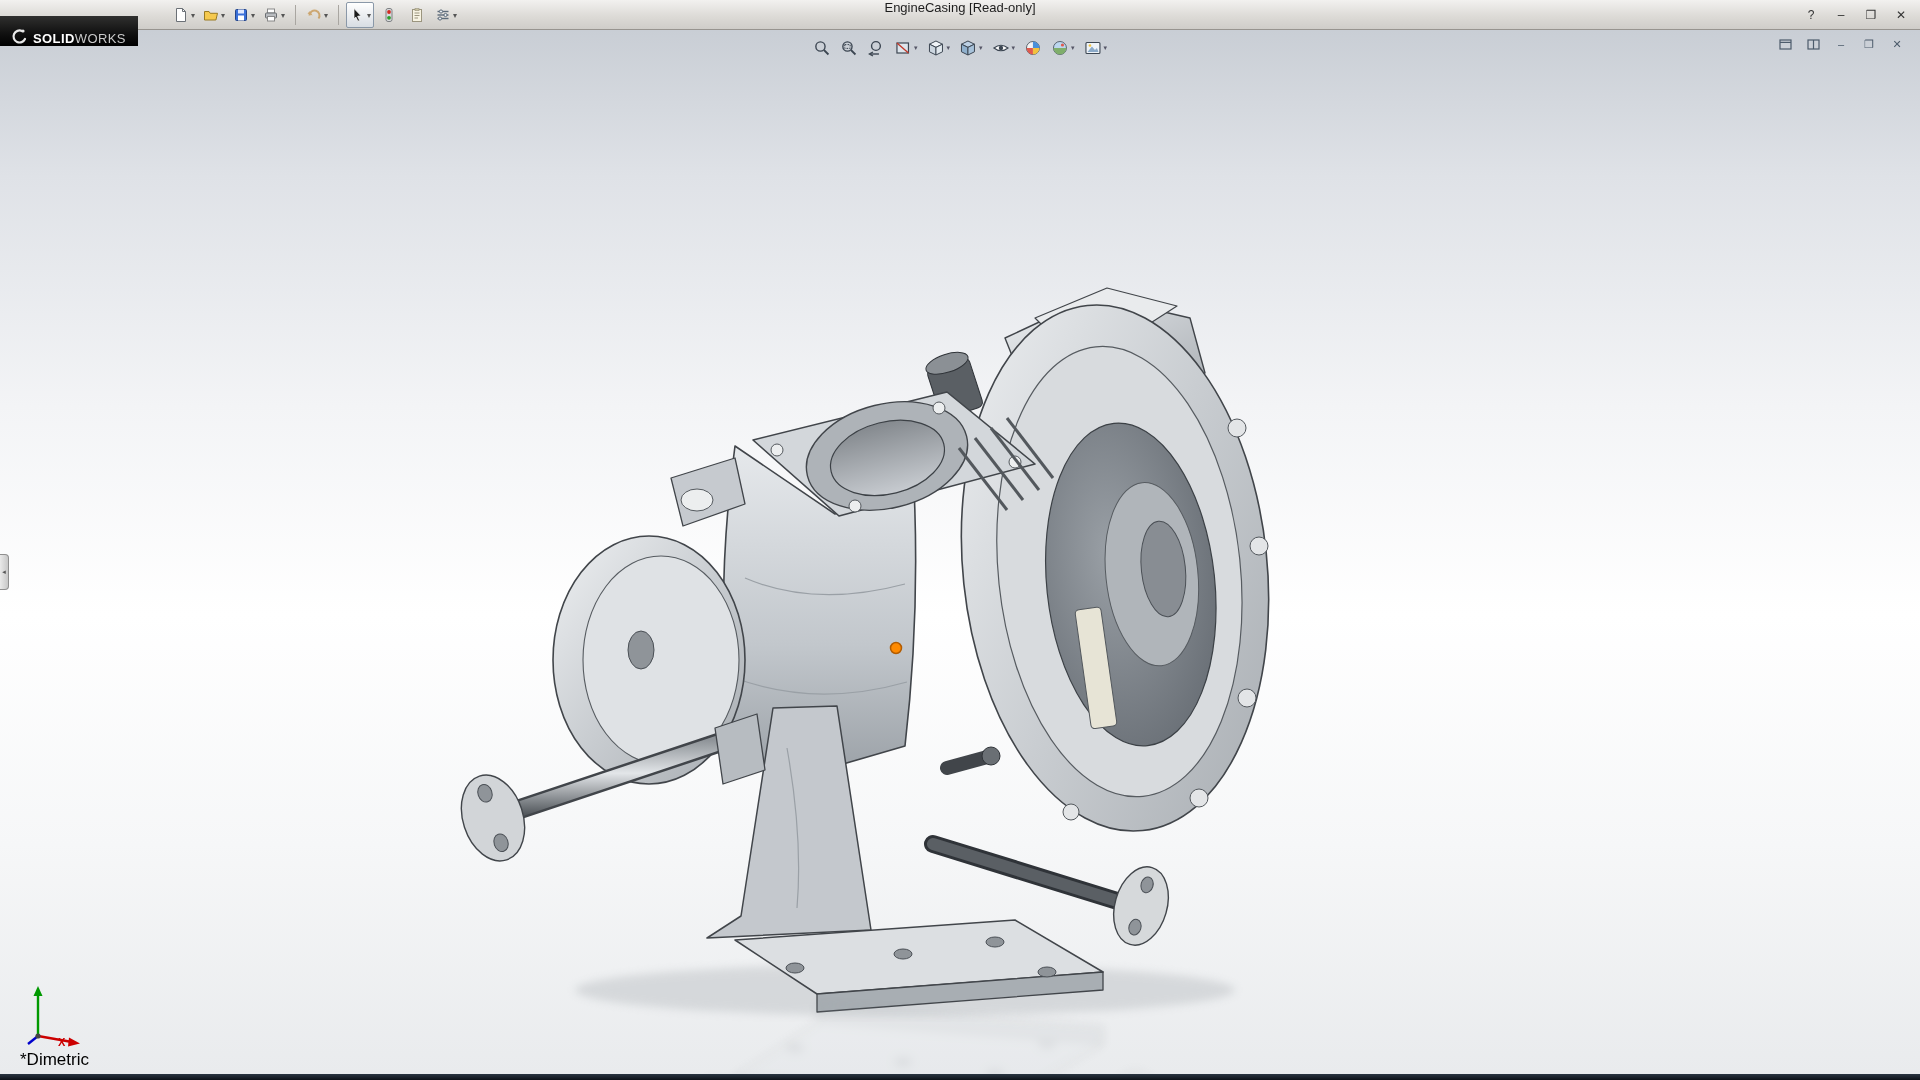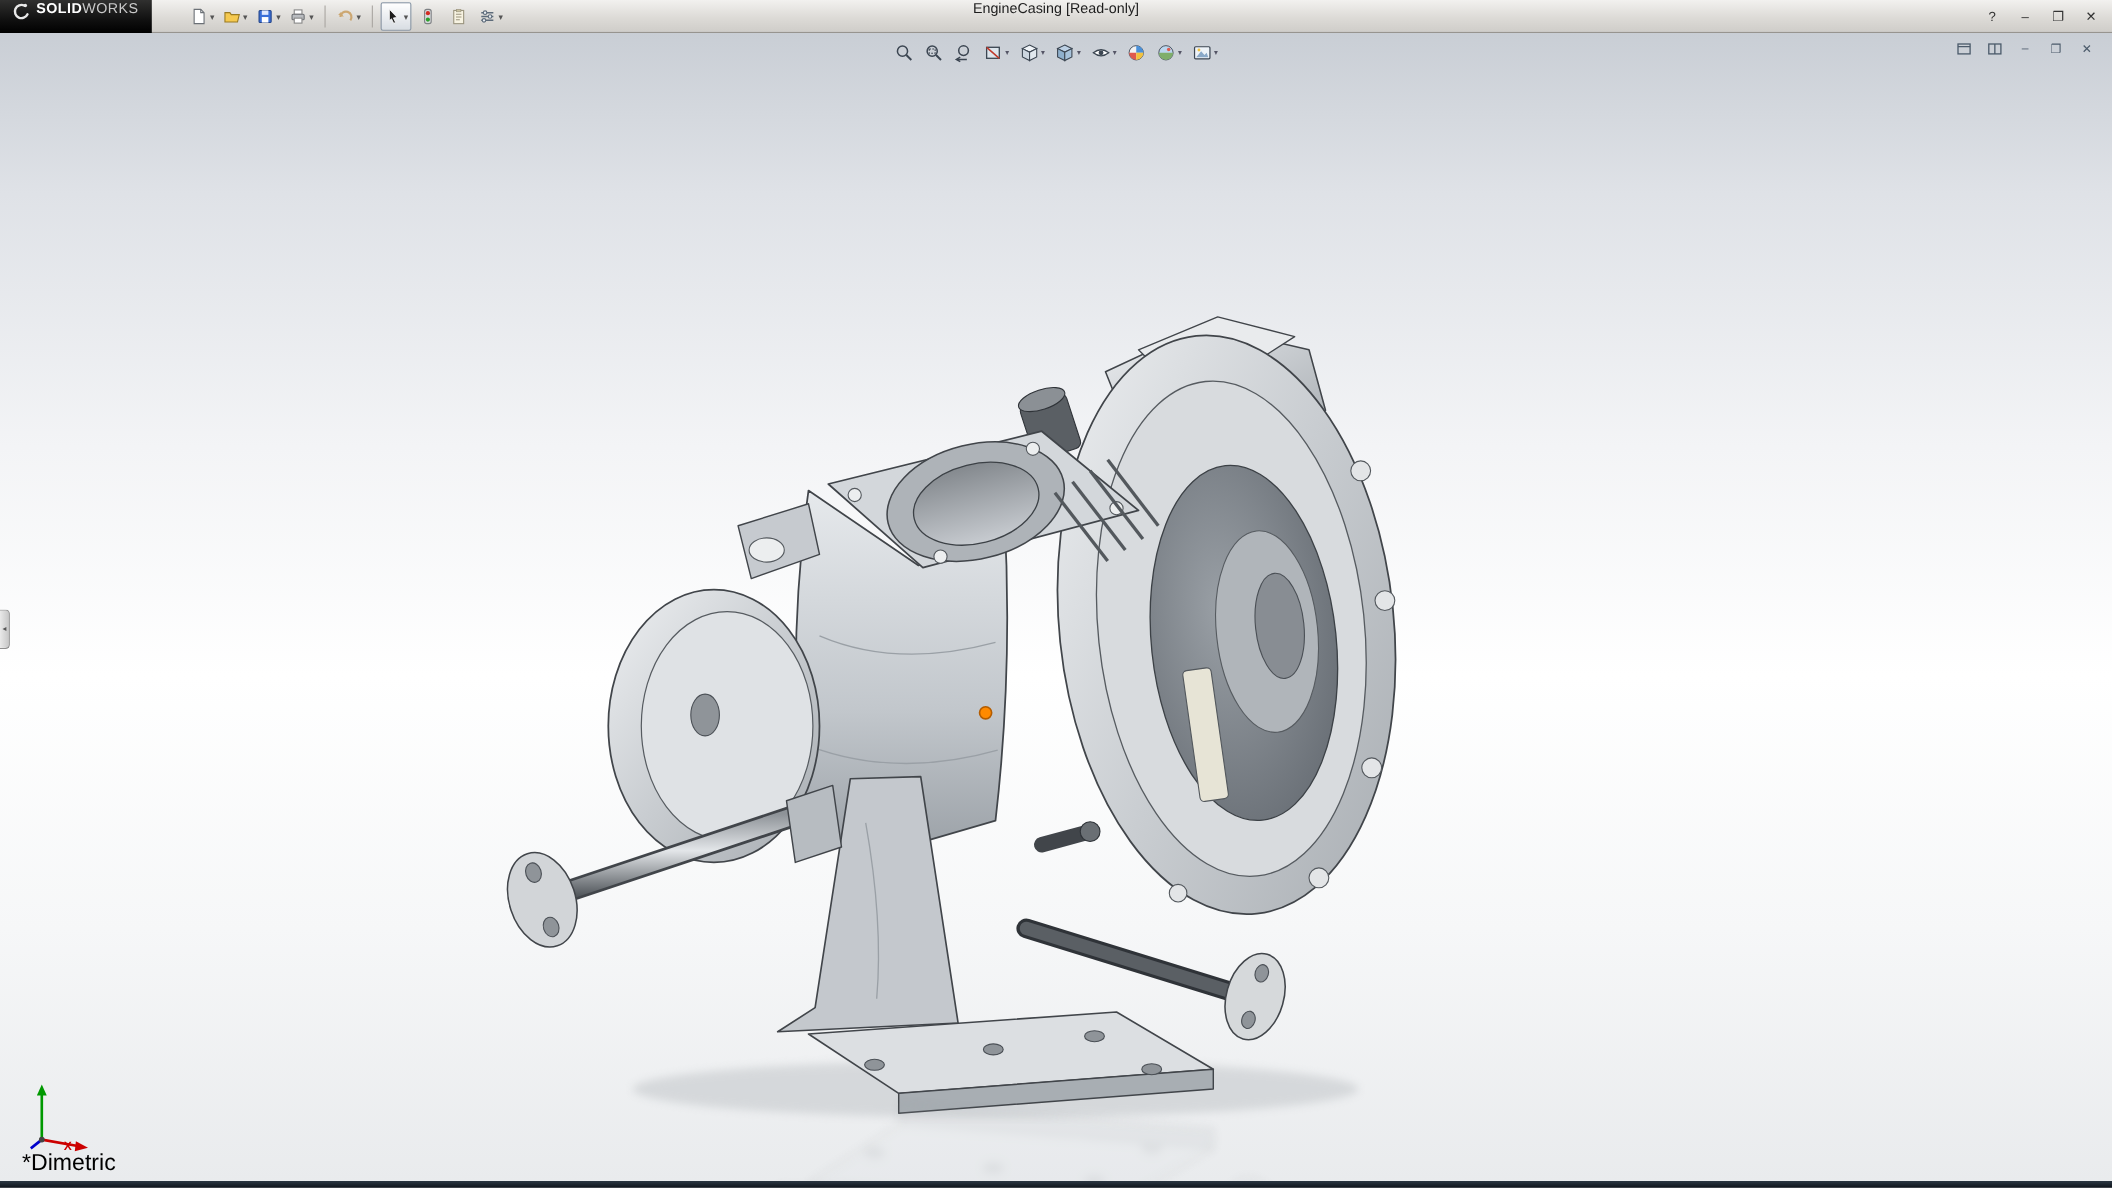--- a/index.html
+++ b/index.html
@@ -2,23 +2,23 @@
 <html><head>
 <meta charset="utf-8">
 <style>
   * { margin:0; padding:0; box-sizing:border-box; }
   html,body { width:1920px; height:1080px; overflow:hidden; font-family:"Liberation Sans", sans-serif; background:#e6e8ea; }
 
   
   .titlebar { position:absolute; top:0; left:0; width:1920px; height:30px;
     background:linear-gradient(180deg,#f2f1ef 0%,#dddbd7 55%,#cfcdc9 100%);
     border-bottom:1px solid #97948f; z-index:50; }
-  .logo-block { position:absolute; left:0; top:0; height:30px; width:138px;
+  .logo-block { position:absolute; left:0; top:16px; height:30px; width:138px;
     background:linear-gradient(180deg,#30302f 0%,#101010 60%,#000 100%);
-    display:flex; align-items:flex-start; padding-left:8px; gap:5px; }
+    display:flex; align-items:flex-end; padding-left:8px; gap:5px; }
   .brand { font-size:13px; letter-spacing:0.4px; color:#fff; font-weight:bold; white-space:nowrap; }
   .brand .lite { font-weight:normal; color:#c9c9c9; }
   .main-toolbar { position:absolute; left:170px; top:2px; height:26px; display:flex; align-items:center; gap:2px; }
   .tb-btn { height:26px; min-width:26px; padding:0 2px; display:flex; align-items:center; justify-content:center;
     border:1px solid transparent; border-radius:2px; }
   .tb-btn.active { border:1px solid #8a98a8; background:linear-gradient(180deg,#ffffff,#d8dde3); }
   .drop::after { content:"▾"; font-size:8px; color:#555; margin-left:2px; }
   .sep { width:1px; height:20px; background:#a9a6a1; margin:0 5px; }
   .title-center { position:absolute; left:0; top:0; width:100%; height:14px; display:flex; align-items:center;
     justify-content:center; font-size:13px; color:#1d1d1d; pointer-events:none; }
@@ -49,21 +49,21 @@
   .fm-tab::after { content:"◂"; font-size:7px; color:#555; }
 
   
   .model-wrap { position:absolute; left:435px; top:248px; width:835px; height:905px; }
   .model-wrap svg { display:block; }
 
   
   .triad { position:absolute; left:24px; bottom:26px; width:70px; height:64px; }
   .axis-x-label { position:absolute; left:58px; bottom:26px; font-size:11px; color:#c00; font-weight:bold; }
 
-  .view-label { position:absolute; left:20px; bottom:4px; font-size:21px; color:#000; }
+  .view-label { position:absolute; left:20px; bottom:4px; font-size:17px; color:#000; }
 
   
   .taskbar-sliver { position:absolute; left:0; bottom:0; width:1920px; height:6px;
     background:linear-gradient(180deg,#2b3642,#0d1218); z-index:60; }
 </style>
 </head>
 <body>
 
 <div class="titlebar">
 

